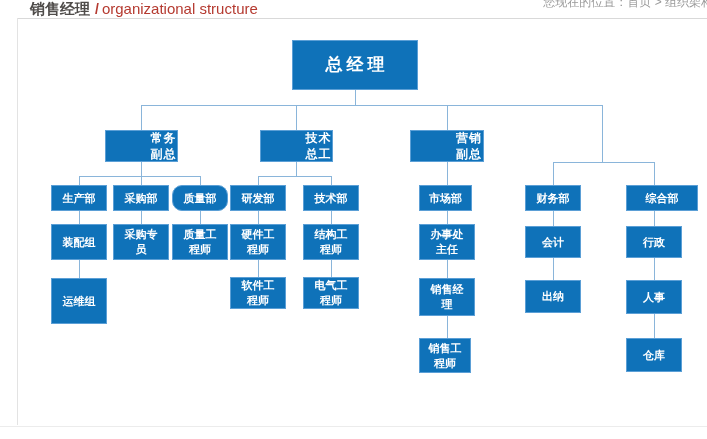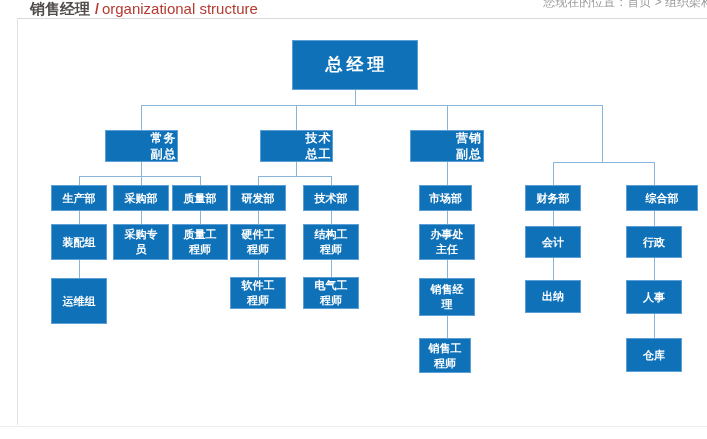--- a/index.html
+++ b/index.html
@@ -81,21 +81,21 @@
   </svg>
 
   <div class="node n-root" style="left:292px;top:40px;width:126px;height:50px;">总经理</div>
 
   <div class="node n-l2" style="left:105px;top:130px;width:73px;height:32px;">常务副总</div>
   <div class="node n-l2" style="left:260px;top:130px;width:73px;height:32px;">技术总工</div>
   <div class="node n-l2" style="left:410px;top:130px;width:74px;height:32px;">营销副总</div>
 
   <div class="node n-sm" style="left:51px;top:185px;width:56px;height:26px;">生产部</div>
   <div class="node n-sm" style="left:113px;top:185px;width:56px;height:26px;">采购部</div>
-  <div class="node n-sm" style="left:172px;top:185px;width:56px;height:26px;">质量部</div>
+  <div class="node n-sm" style="left:172px;top:185px;width:56px;height:26px;border-radius:10px;">质量部</div>
   <div class="node n-sm" style="left:230px;top:185px;width:56px;height:26px;">研发部</div>
   <div class="node n-sm" style="left:303px;top:185px;width:56px;height:26px;">技术部</div>
   <div class="node n-sm" style="left:419px;top:185px;width:53px;height:26px;">市场部</div>
   <div class="node n-sm" style="left:525px;top:185px;width:56px;height:26px;">财务部</div>
   <div class="node n-sm" style="left:626px;top:185px;width:72px;height:26px;">综合部</div>
 
   <div class="node n-sm" style="left:51px;top:224px;width:56px;height:36px;">装配组</div>
   <div class="node n-sm" style="left:113px;top:224px;width:56px;height:36px;">采购专员</div>
   <div class="node n-sm" style="left:172px;top:224px;width:56px;height:36px;">质量工程师</div>
   <div class="node n-sm" style="left:230px;top:224px;width:56px;height:36px;">硬件工程师</div>

